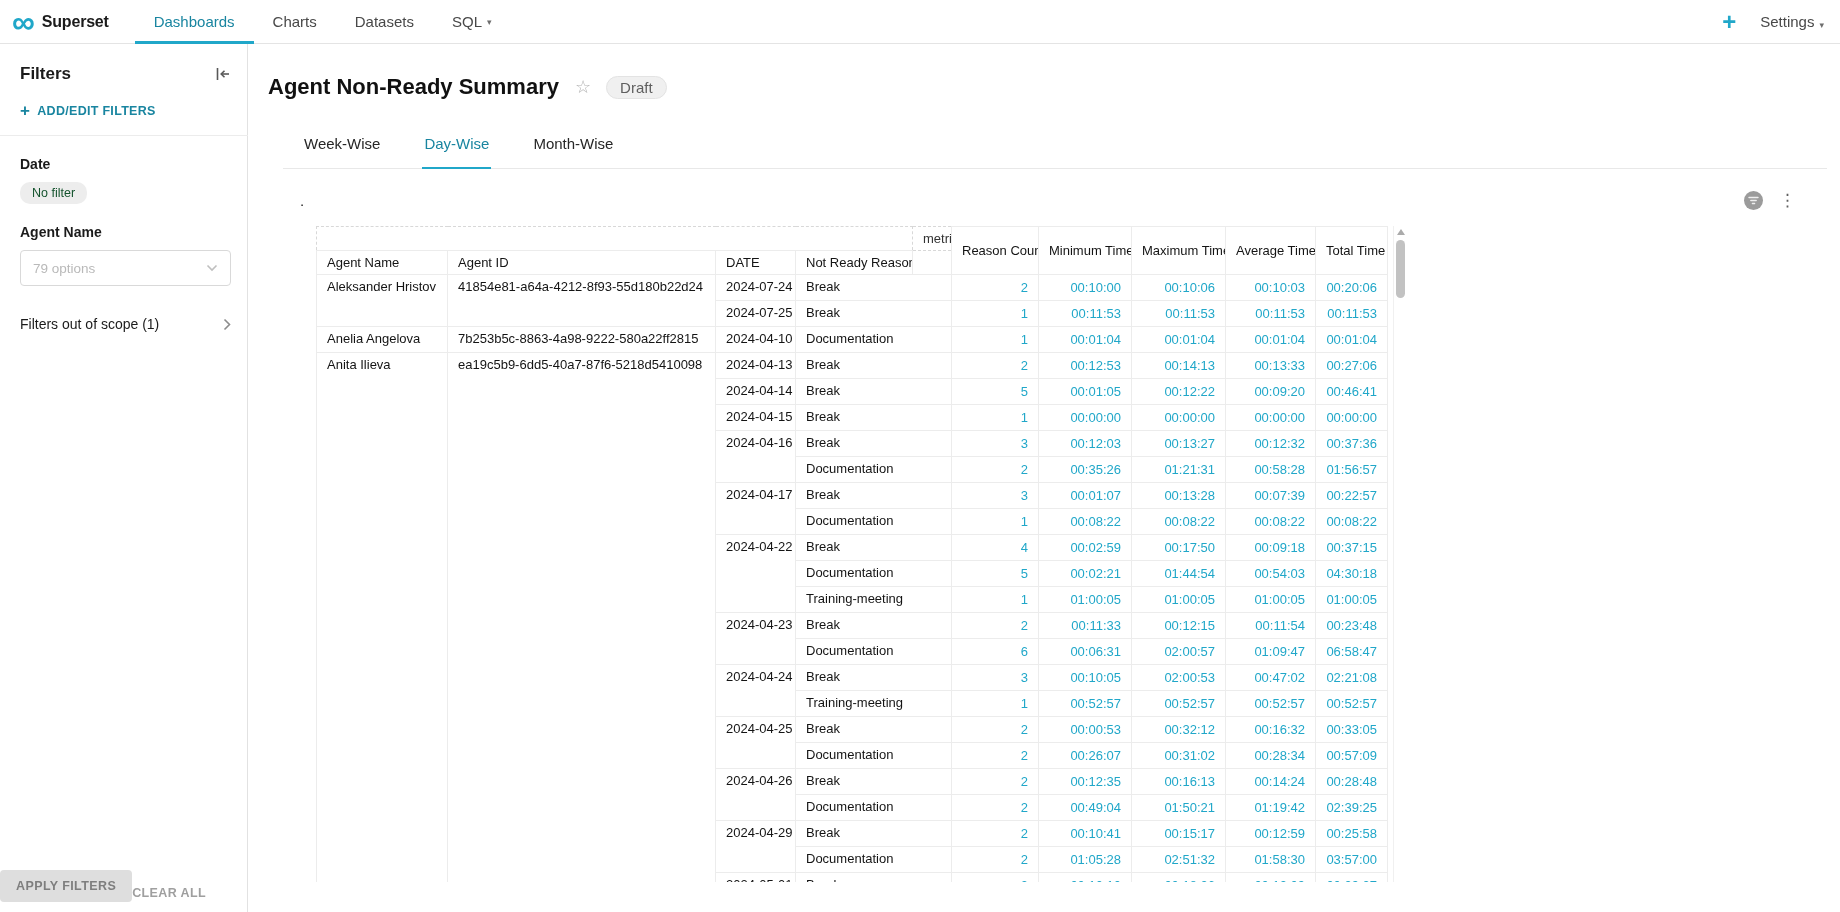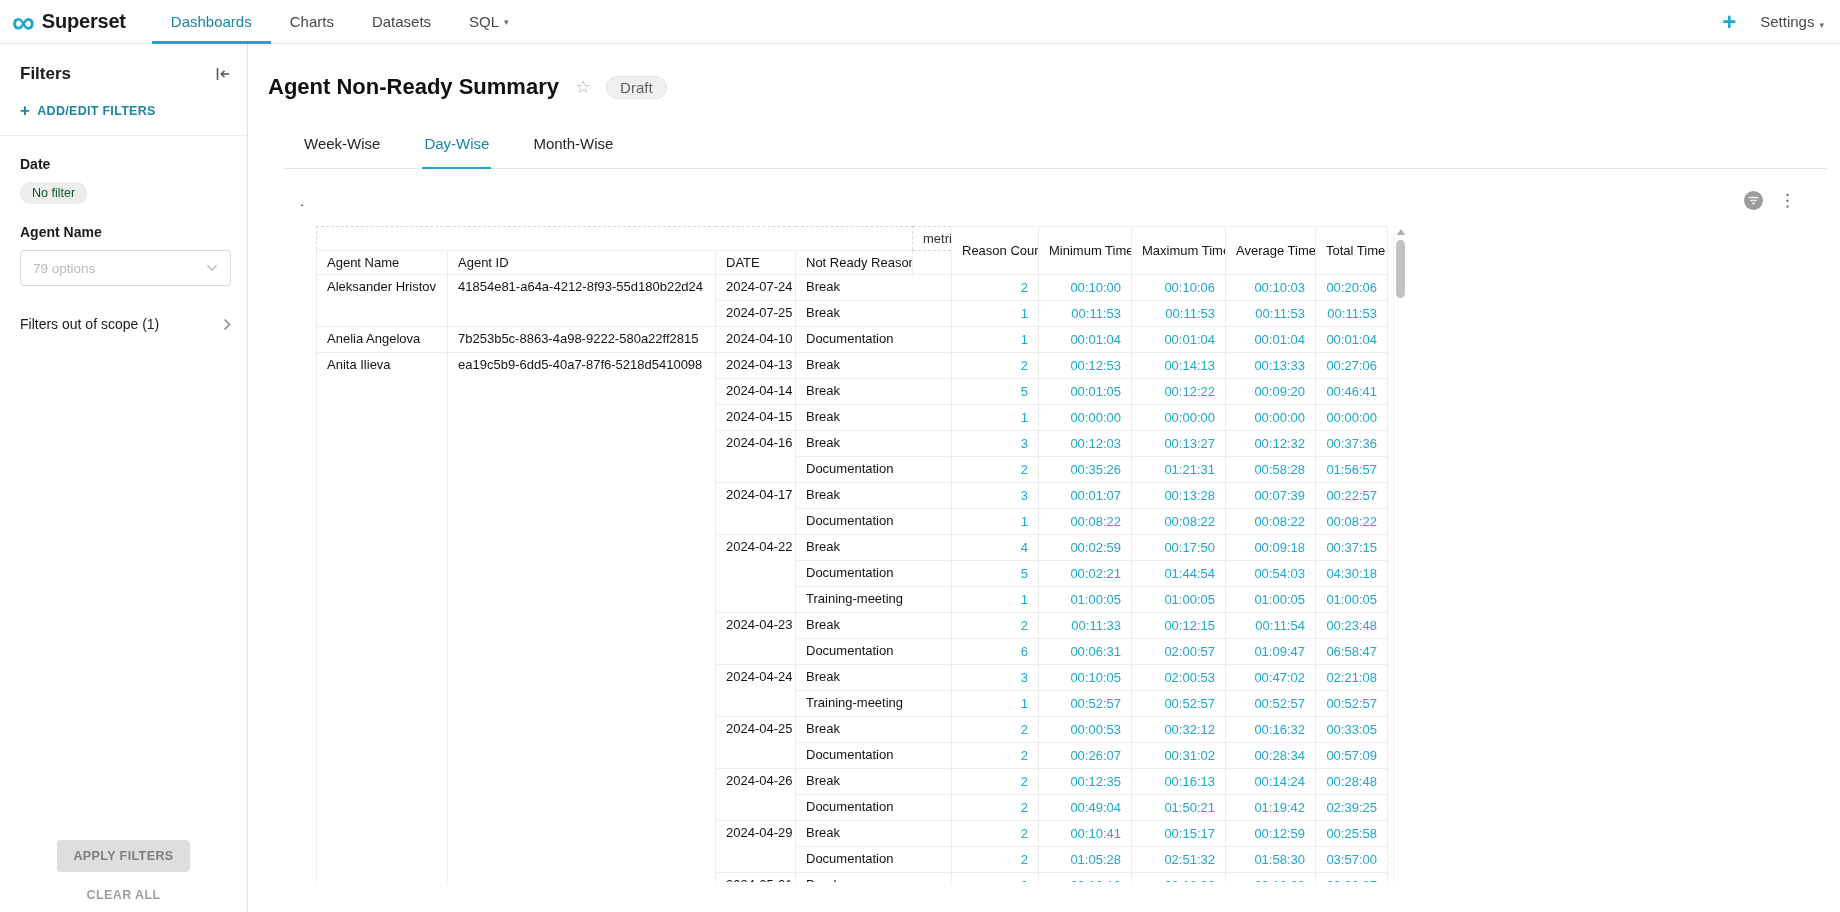--- a/index.html
+++ b/index.html
@@ -4,21 +4,21 @@
 <style>
   * { margin:0; padding:0; box-sizing:border-box; }
   html,body { width:1840px; height:912px; overflow:hidden; background:#fff;
     font-family:"Liberation Sans", sans-serif; color:#141414; }
 
   
   .navbar { height:44px; display:flex; align-items:center; border-bottom:1px solid #e4e4e4;
     padding:0 16px 0 12px; background:#fff; position:relative; z-index:5; }
   .brand { display:flex; align-items:center; gap:7px; margin-right:26px; cursor:pointer; }
   .brand .infinity { color:#20a7c9; font-size:32px; font-weight:700; line-height:26px; }
-  .brand .name { font-size:20px; font-weight:700; letter-spacing:-.2px; color:#1b1b1b; }
+  .brand .name { font-size:16px; font-weight:700; letter-spacing:-.2px; color:#1b1b1b; }
   .nav-items { display:flex; height:44px; }
   .nav-item { display:flex; align-items:center; padding:0 19px; font-size:15px; color:#484848;
     position:relative; cursor:pointer; }
   .nav-item.active { color:#1985a0; }
   .nav-item.active::after { content:""; position:absolute; left:0; right:0; bottom:0; height:3px; background:#20a7c9; }
   .caret { font-size:9px; color:#6e6e6e; margin-left:5px; }
   .nav-right { margin-left:auto; display:flex; align-items:center; gap:24px; }
   .plus-btn { color:#20a7c9; font-size:24px; font-weight:700; line-height:1; cursor:pointer; }
   .settings { font-size:15px; color:#484848; cursor:pointer; display:flex; align-items:flex-end; }
 
@@ -38,21 +38,21 @@
   .filter-label { font-weight:700; font-size:14px; margin:20px 0 10px; color:#1b1b1b; }
   .chip { display:inline-block; background:#ededed; color:#14532d; font-size:12.5px;
     padding:4px 12px; border-radius:10px; cursor:pointer; }
   .select { height:36px; border:1px solid #d9d9d9; border-radius:4px; display:flex;
     align-items:center; justify-content:space-between; padding:0 12px; background:#fff;
     cursor:pointer; }
   .select .ph { color:#b9b9b9; font-size:13.5px; }
   .out-scope { display:flex; justify-content:space-between; align-items:center; margin-top:30px;
     font-size:14px; color:#1b1b1b; cursor:pointer; }
   .sidebar-footer { position:absolute; left:0; right:0; bottom:10px; display:flex;
-    flex-direction:column; align-items:center; }
+    flex-direction:row; }
   .apply-btn { background:#dedede; color:#7e7e7e; border:none; border-radius:4px;
     font-size:12.5px; font-weight:700; letter-spacing:.4px; padding:9px 16px; cursor:pointer;
     font-family:"Liberation Sans",sans-serif; }
   .clear-btn { margin-top:16px; color:#9f9f9f; font-size:12.5px; font-weight:700;
     letter-spacing:.4px; cursor:pointer; }
 
   
   .main { flex:1; position:relative; overflow:hidden; background:#fff; }
   .dash-header { display:flex; align-items:center; padding:30px 14px 0 20px; }
   .dash-title { font-size:22px; font-weight:700; color:#111; }

